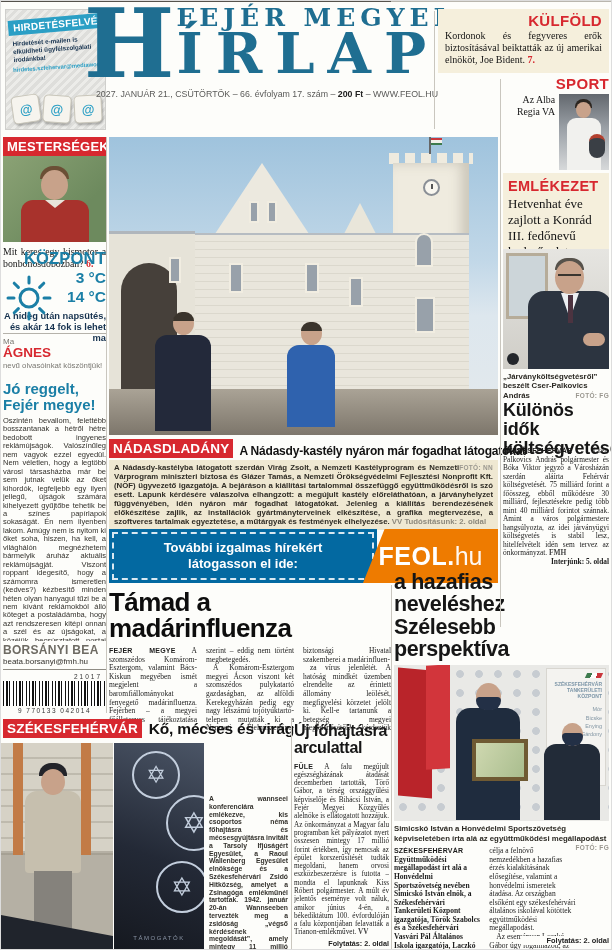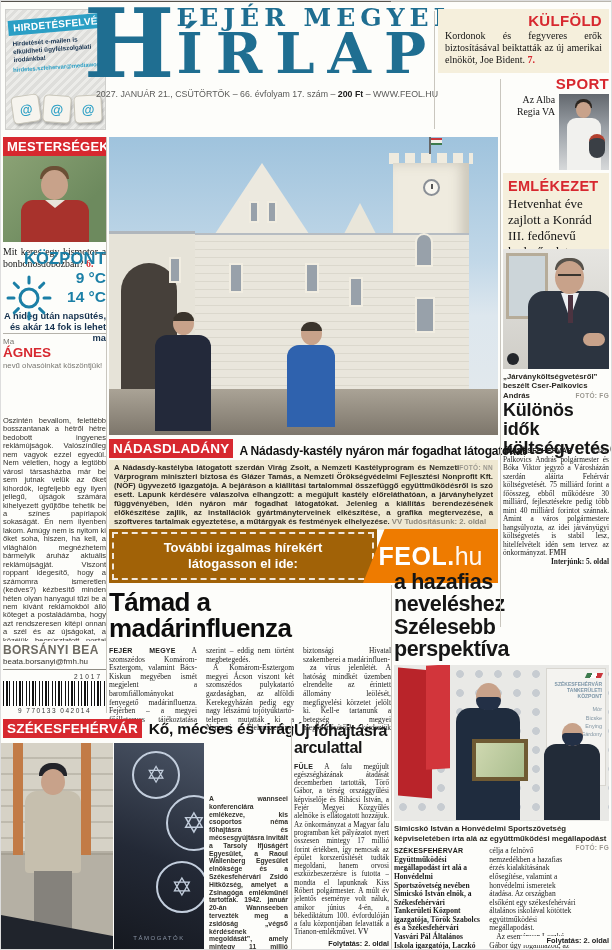--- a/index.html
+++ b/index.html
@@ -137,21 +137,21 @@
   
   .capbar{left:108px;top:438px;width:389px;display:flex;align-items:flex-end;}
   .capbar .redbar{font-size:13.5px;flex:none;}
   .capbar .hl{font-weight:bold;font-size:12px;letter-spacing:-.2px;color:#111;margin-left:6px;white-space:nowrap;}
   .c-caption{left:108px;top:459px;width:389px;background:#efe8d2;padding:3px 5px 4px;box-sizing:border-box;
     font-size:7.8px;font-weight:bold;line-height:9px;color:#2e2b24;}
   .c-caption .tail{color:#8d897d;}
   .c-caption .credit{float:right;}
   
   .feol{left:108px;top:528px;width:389px;height:54px;display:flex;cursor:pointer;}
-  .feol-blue{width:268px;background:#a16207;position:relative;display:flex;flex-direction:column;justify-content:center;align-items:center;}
+  .feol-blue{width:268px;background:#0369a1;position:relative;display:flex;flex-direction:column;justify-content:center;align-items:center;}
   .feol-blue::after{content:"";position:absolute;inset:3px;border:2px dashed rgba(255,255,255,.85);pointer-events:none;}
   .feol-blue .t{color:#fff;font-weight:bold;font-size:13px;line-height:1.25;}
   .feol-orange{flex:1;background:#ee7b00;margin-left:-14px;clip-path:polygon(16% 0,100% 0,100% 100%,0 100%);
     display:flex;align-items:center;justify-content:center;color:#fff;}
   .feol-orange .lg{font-size:25px;font-weight:bold;letter-spacing:.5px;}
   .feol-orange .lgs{font-size:25px;font-weight:normal;opacity:.95;}
   
   .flu{left:108px;top:588px;width:282px;}
   .flu-hl{font-size:26px;font-weight:bold;letter-spacing:-.6px;color:#0d0d0d;line-height:1;}
   .flu-sub{font-size:11.3px;color:#3c3c3a;margin-top:5px;letter-spacing:-.2px;}
@@ -297,31 +297,32 @@
         <line x1="23" y1="2" x2="23" y2="8"></line>
           <line x1="23" y1="38" x2="23" y2="44"></line>
         <line x1="2" y1="23" x2="8" y2="23"></line>
           <line x1="38" y1="23" x2="44" y2="23"></line>
         <line x1="8.2" y1="8.2" x2="12.4" y2="12.4"></line>
           <line x1="33.6" y1="33.6" x2="37.8" y2="37.8"></line>
         <line x1="8.2" y1="37.8" x2="12.4" y2="33.6"></line>
           <line x1="33.6" y1="12.4" x2="37.8" y2="8.2"></line>
       </g>
     </svg>
-    <div class="temp">9 °C</div>
+    <div class="temp">3 °C</div>
     <div class="temp">14 °C</div>
     <div class="forecast">A hideg után napsütés, és akár 14 fok is lehet ma</div>
   </div>
 
   <div class="abs nameday">
     <div class="pre">Ma</div>
     <div class="nm">ÁGNES</div>
     <div class="suf">nevű olvasóinkat köszöntjük!</div>
   </div>
 
+  <div class="abs edit-hl">Jó reggelt, Fejér megye!</div>
   <div class="abs edit-body just">Őszintén bevallom, felettébb bosszantanak a hétről hétre bedobott ingyenes reklámújságok. Valószínűleg nem vagyok ezzel egyedül. Nem véletlen, hogy a legtöbb városi társasházba már be sem jutnak velük az őket kihordók, legfeljebb egy ilyen jellegű, újságok számára kihelyezett gyűjtőbe tehetik be a színes papírlapok sokaságát. Én nem ilyenben lakom. Amúgy nem is nyitom ki őket soha, hiszen, ha kell, a világhálón megnézhetem bármelyik áruház aktuális reklámújságját. Viszont roppant idegesítő, hogy a számomra ismeretlen (kedves?) kézbesítő minden héten olyan hanyagul tűzi be a nem kívánt reklámokból álló köteget a postaládámba, hogy azt rendszeresen kitépi onnan a szél és az újságokat, a közéjük becsúsztatott postai leveleimmel együtt, szerteszét hordja az utcán és az udvaron.</div>
   <div class="abs author">
     <div class="nm">BORSÁNYI BEA</div>
     <div class="em">beata.borsanyi@fmh.hu</div>
   </div>
   <div class="abs barcode">
     <div class="bc-top">21017</div>
     <div class="bc-bars"></div>
     <div class="bc-bottom">9 770133 042014</div>
   </div>

